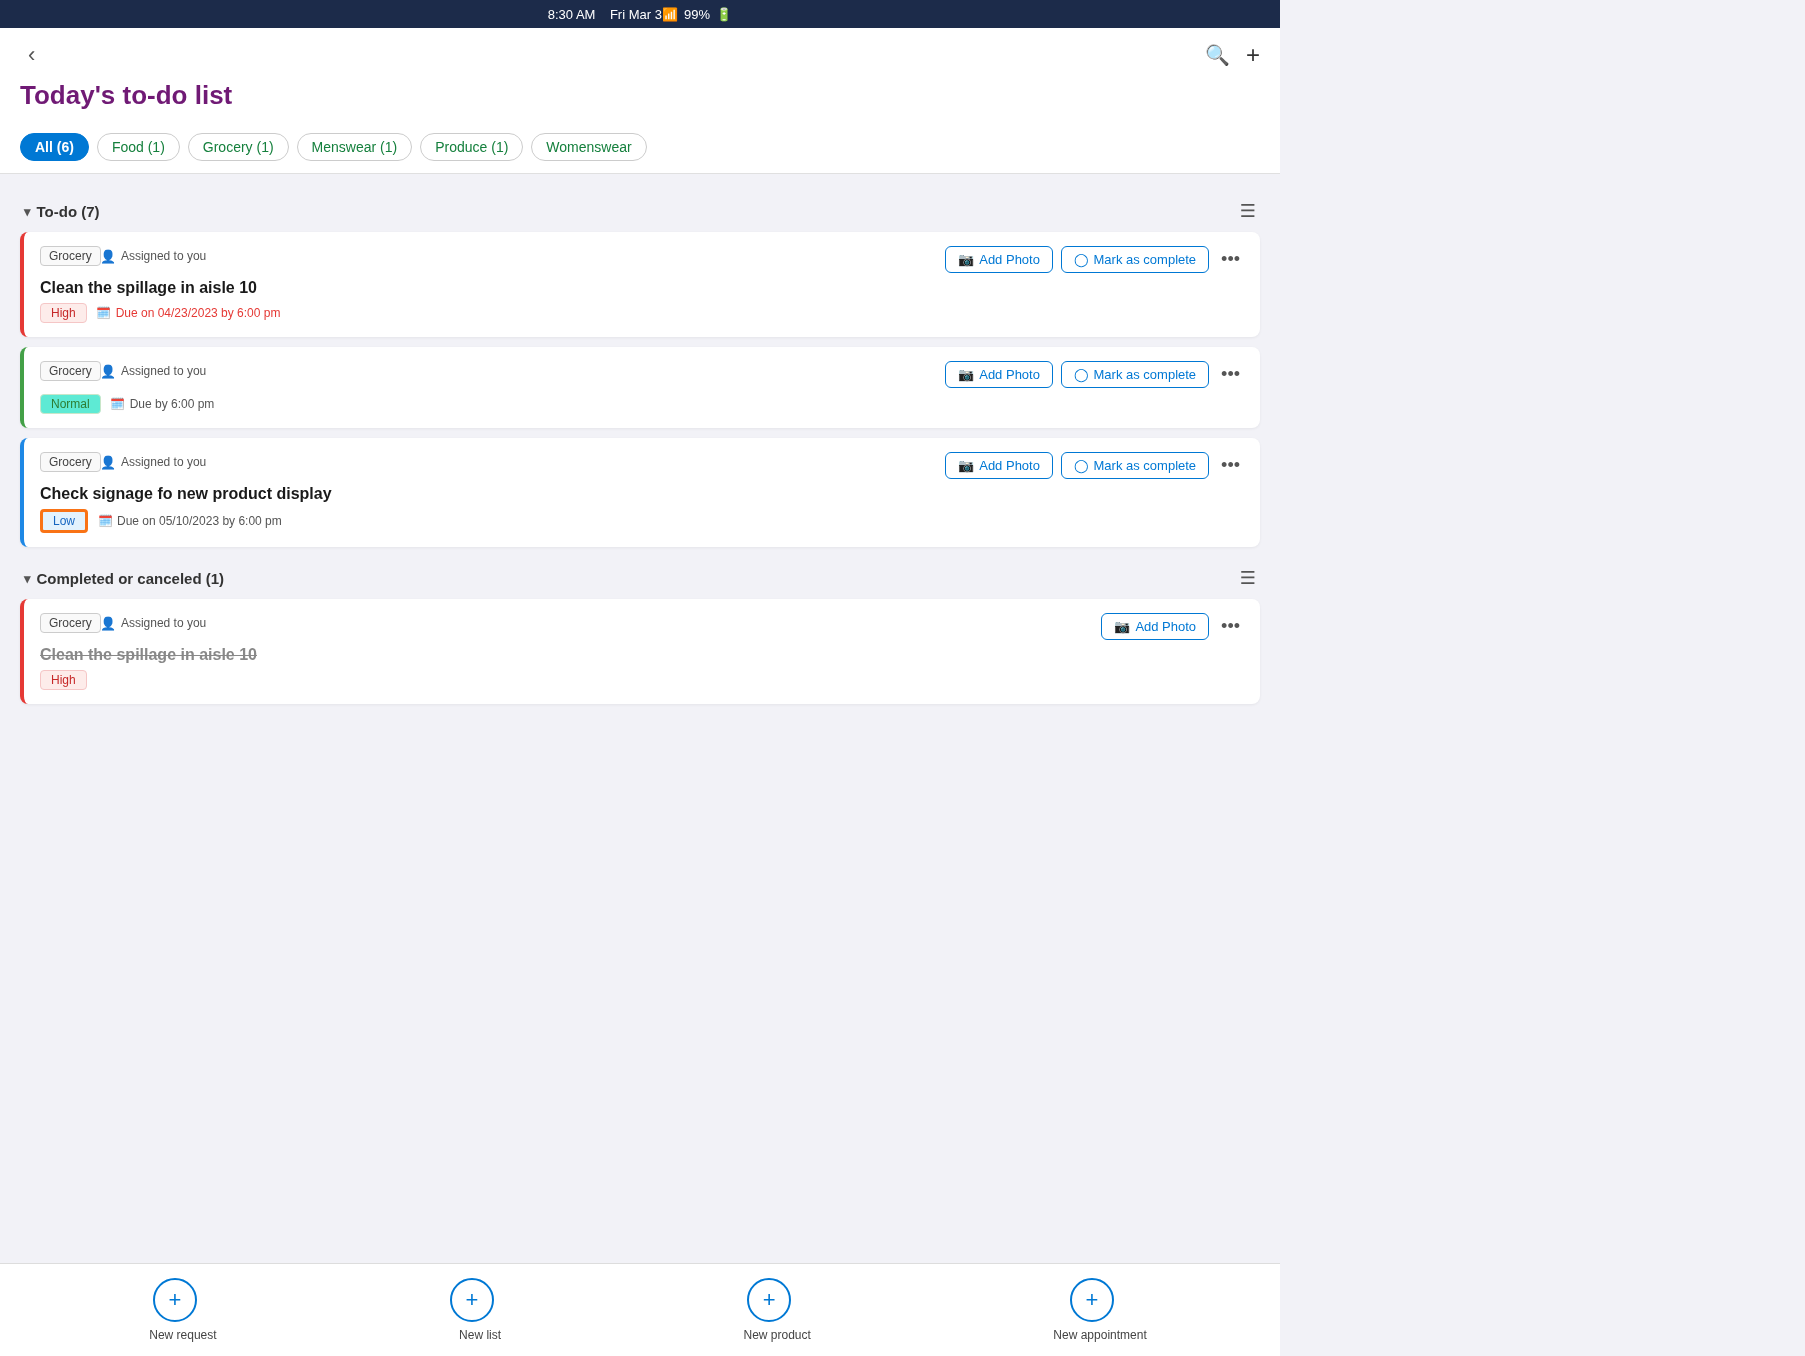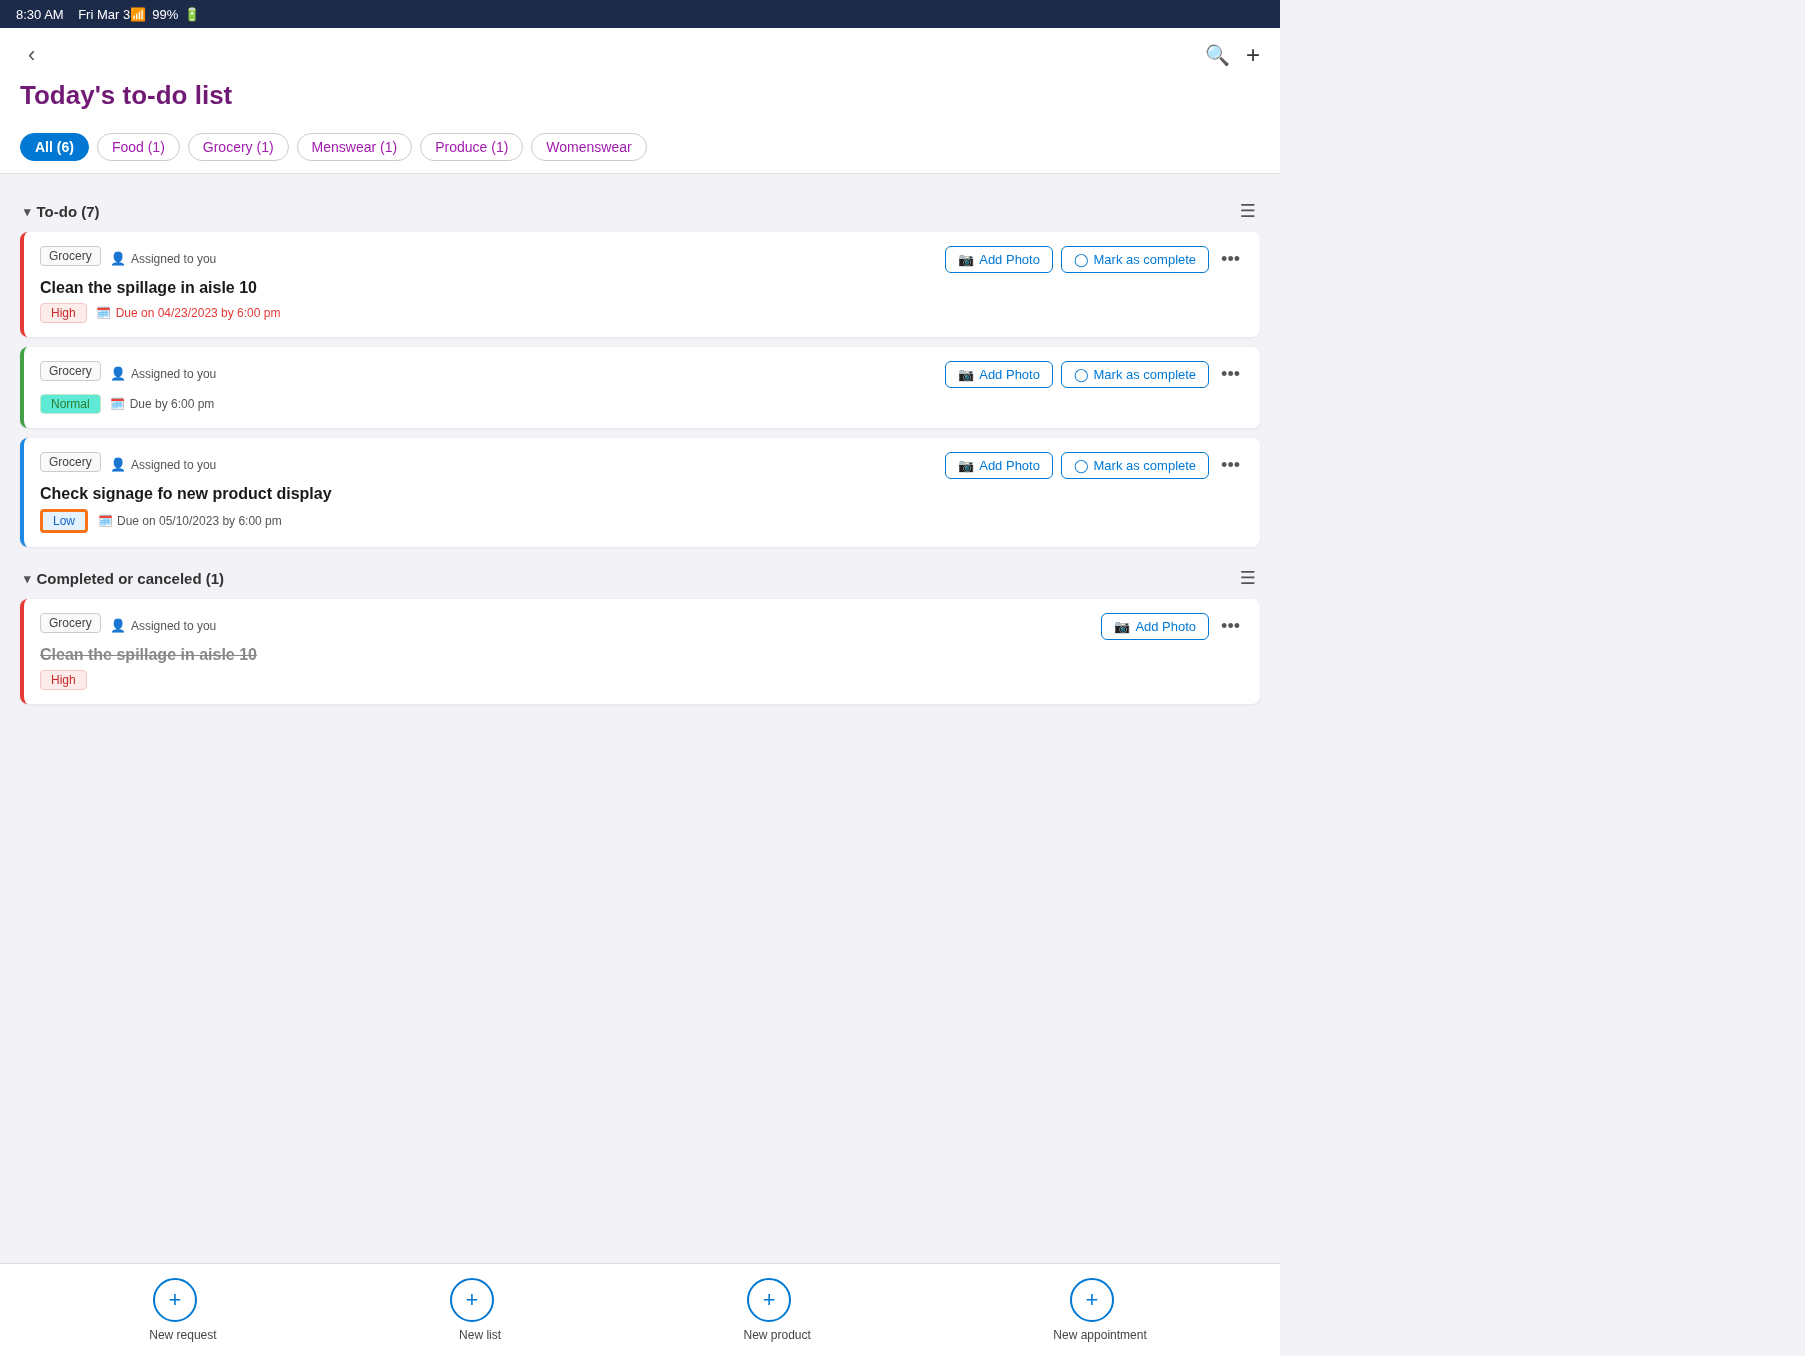--- a/index.html
+++ b/index.html
@@ -9,21 +9,21 @@
       width: 1280px;
       min-height: 960px;
       position: relative;
     }
 
     
     .status-bar {
       background: #1c2b4a;
       color: white;
       display: flex;
-      justify-content: flex-start;
+      justify-content: center;
       align-items: center;
       padding: 0 16px;
       height: 28px;
       font-size: 13px;
       font-weight: 500;
     }
     .status-right {
       display: flex;
       align-items: center;
       gap: 6px;
@@ -75,21 +75,21 @@
       padding-bottom: 12px;
       flex-wrap: wrap;
     }
     .filter-tab {
       border: 1px solid #ccc;
       background: white;
       border-radius: 20px;
       padding: 5px 14px;
       font-size: 14px;
       cursor: pointer;
-      color: #a21caf;
+      color: #15803d;
     }
     .filter-tab.active {
       background: #0078d4;
       border-color: #0078d4;
       color: white;
       font-weight: 600;
     }
 
     
     .content {
@@ -140,22 +140,21 @@
     .task-card.border-green { border-left-color: #43a047; }
     .task-card.border-blue { border-left-color: #1e88e5; }
 
     .task-top-row {
       display: flex;
       justify-content: space-between;
       align-items: flex-start;
     }
     .task-meta-left {
       display: flex;
-      align-items: flex-end;
-      gap: 10px;
+      align-items: center;
       flex-wrap: wrap;
     }
 
     .tag {
       border: 1px solid #ccc;
       border-radius: 4px;
       padding: 2px 8px;
       font-size: 12px;
       color: #444;
       background: #f9f9f9;

